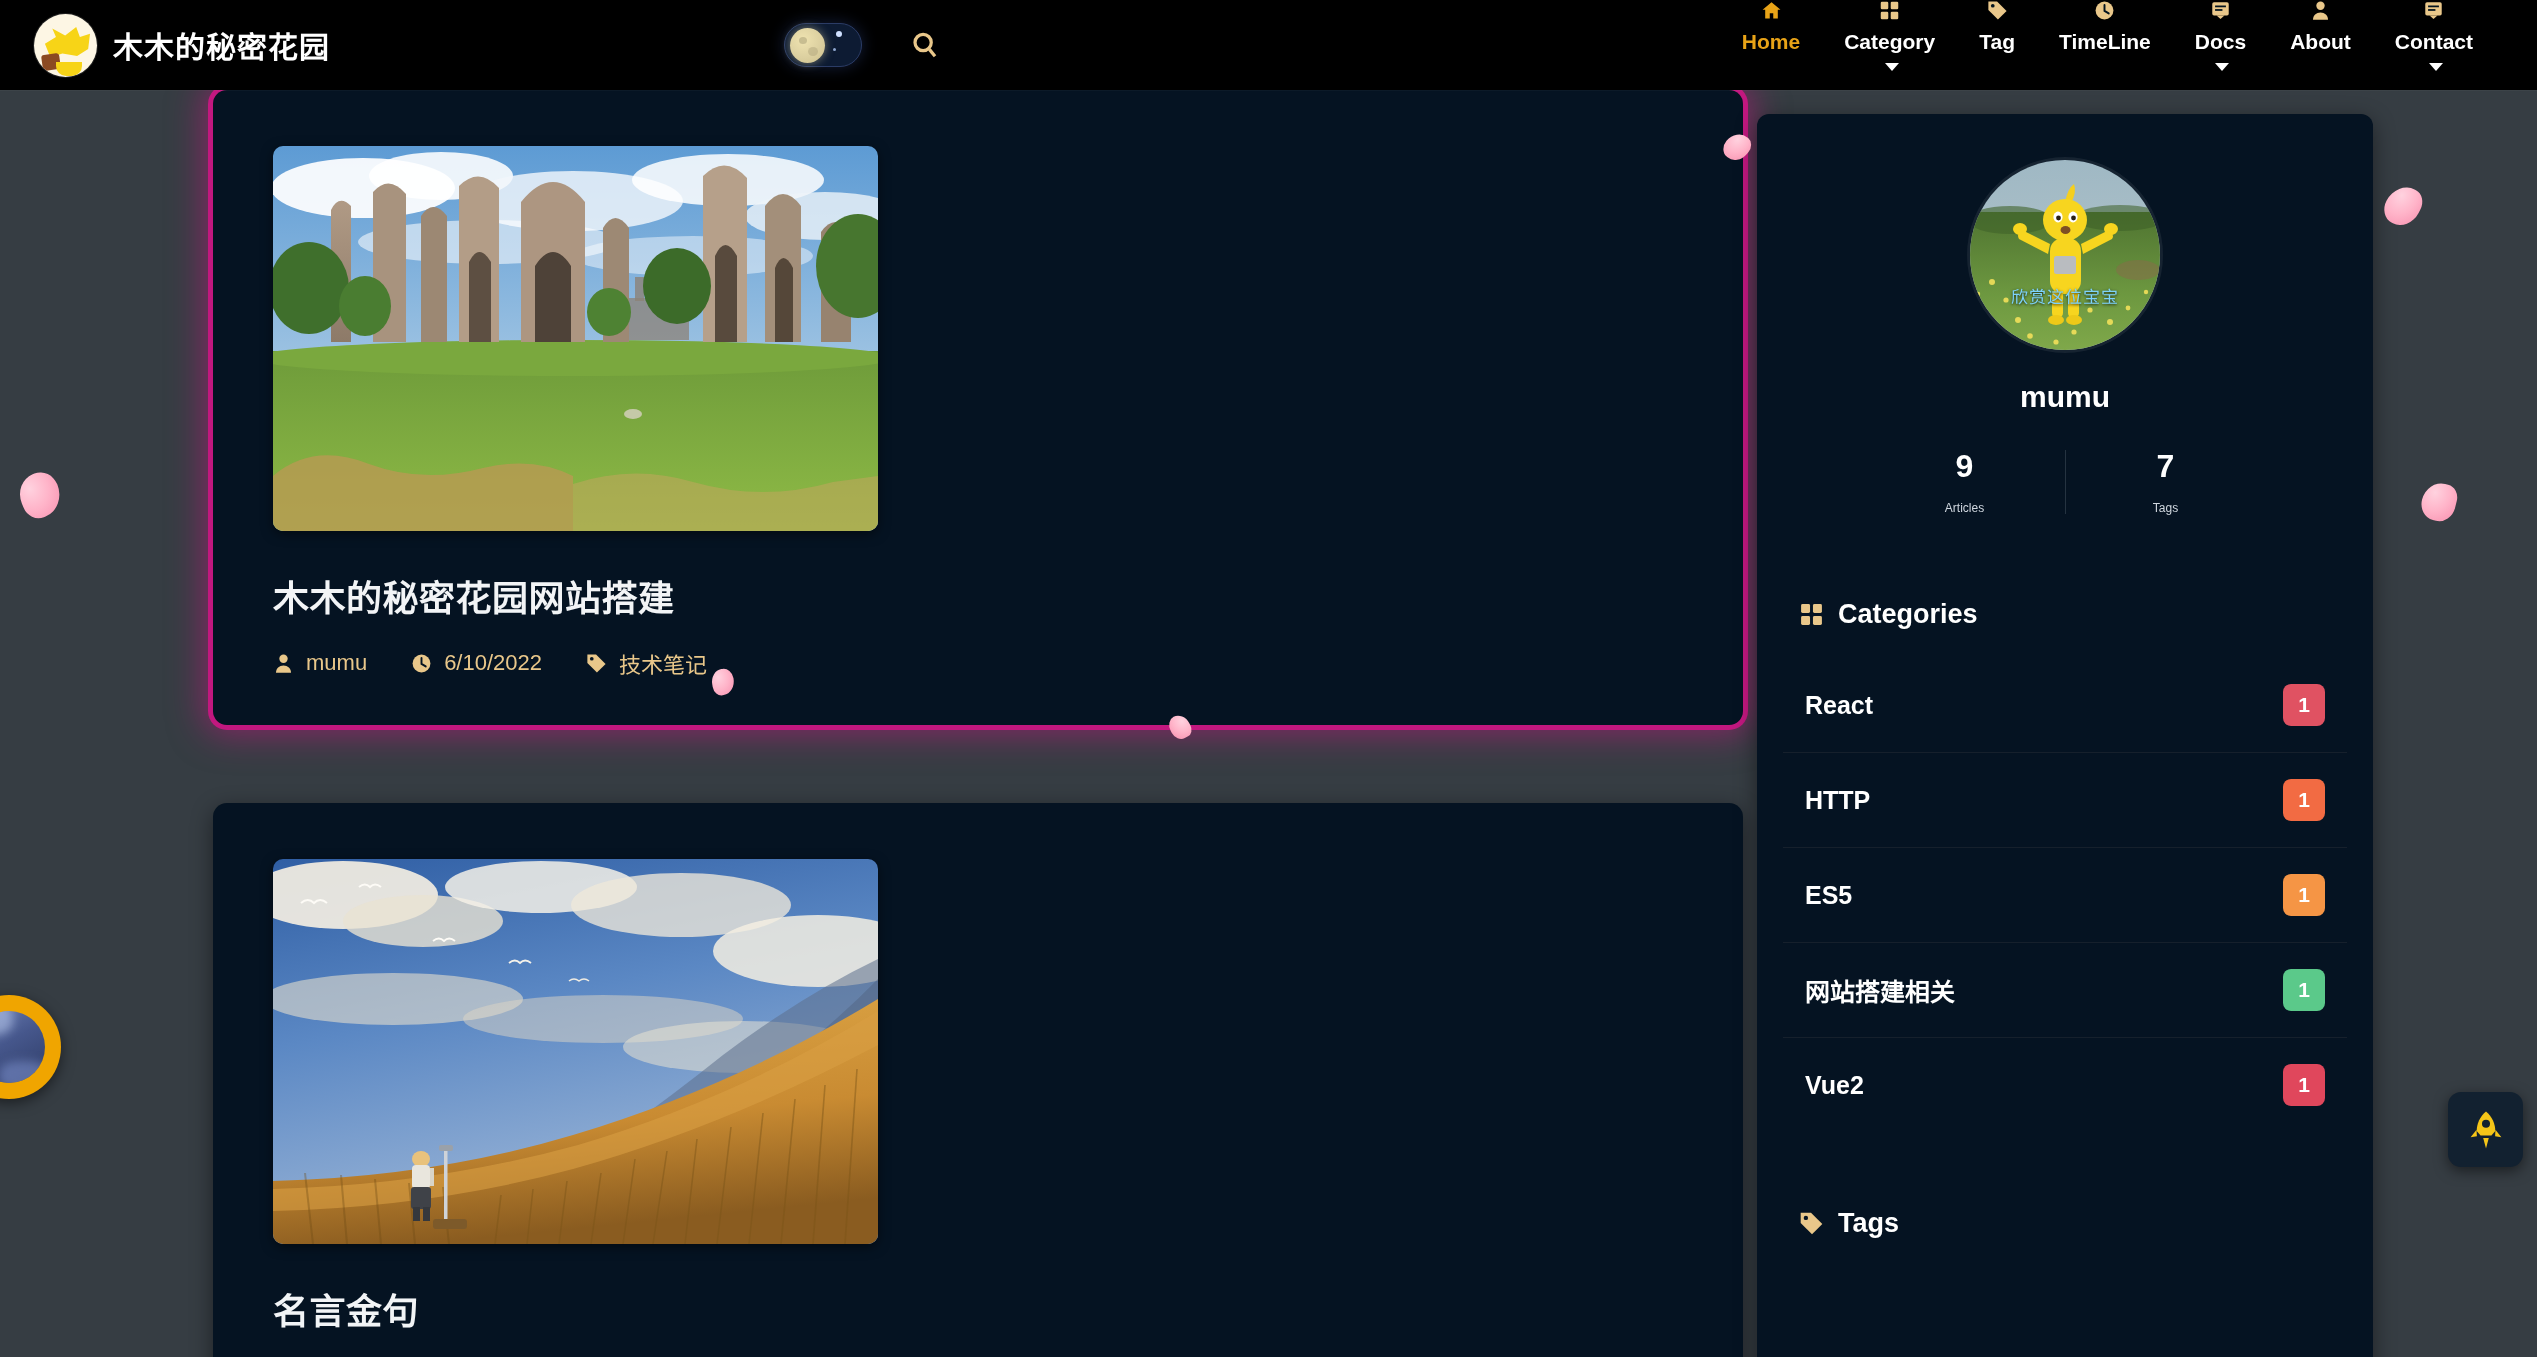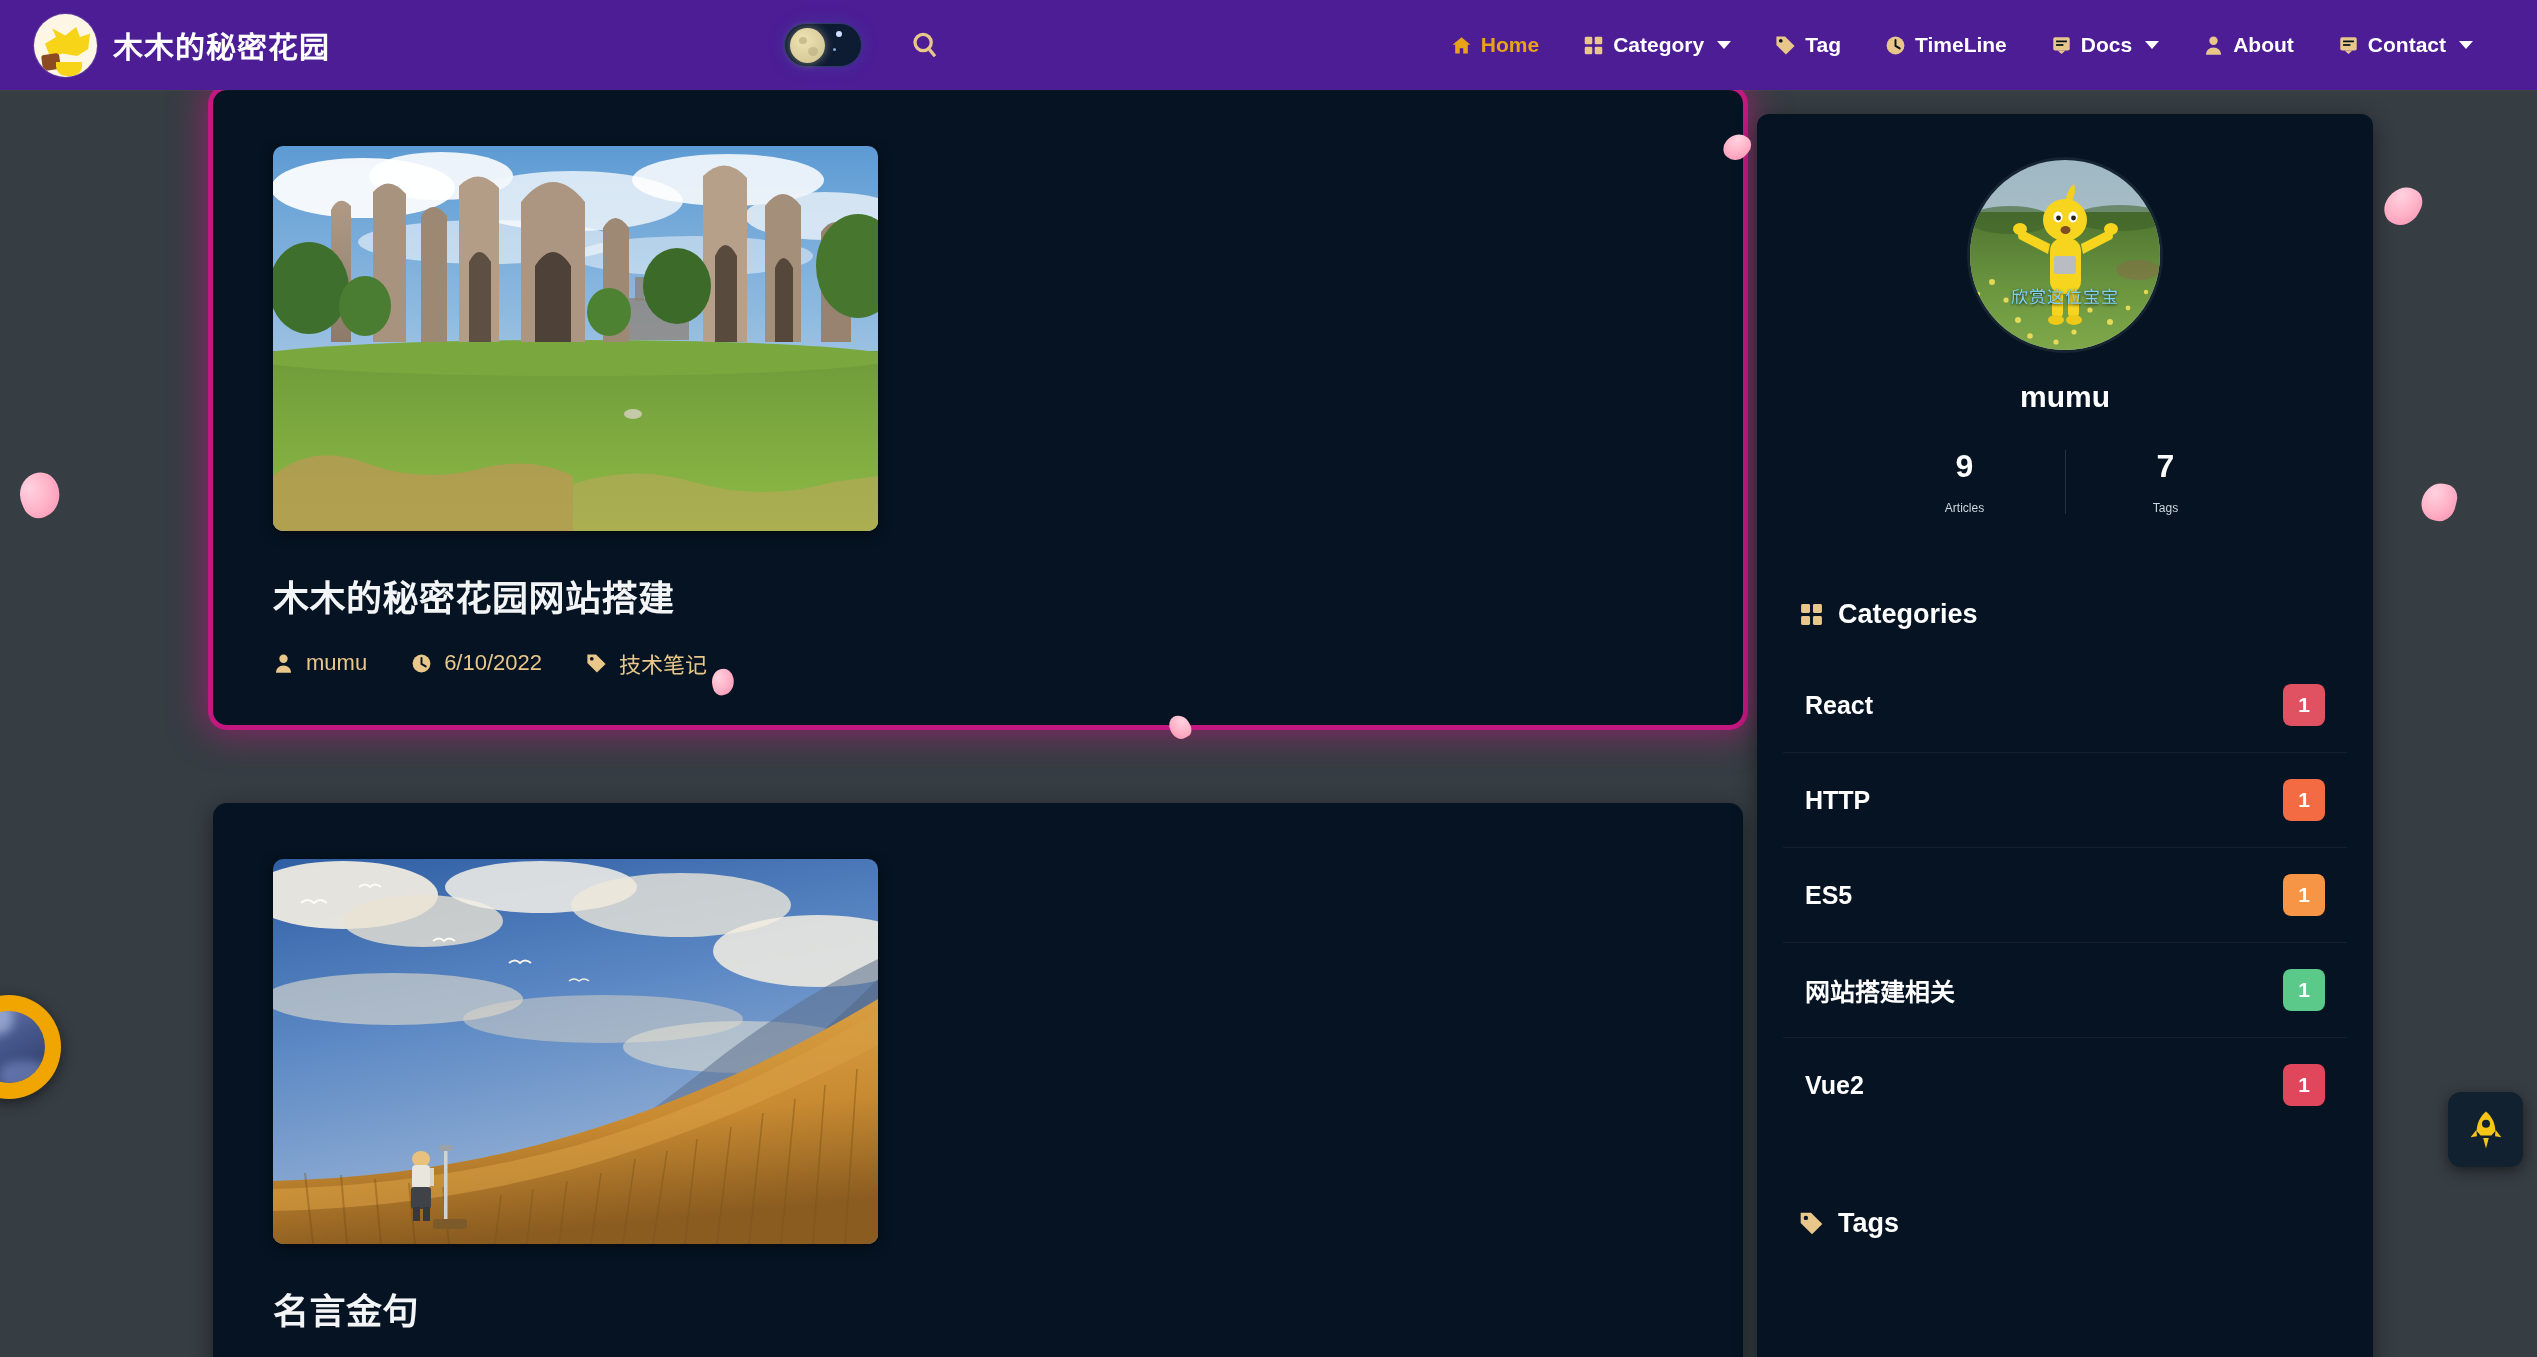--- a/index.html
+++ b/index.html
@@ -8,21 +8,21 @@
   body {
     background:#363d43;
     font-family:"Liberation Sans","DejaVu Sans",sans-serif;
     color:#e8eaed;
     position:relative;
   }
 
   
   .header{
     position:absolute; top:0; left:0; width:2537px; height:90px;
-    background:#4c1d95;
+    background:#000000;
     display:flex; align-items:center;
     z-index:60;
     box-shadow:0 1px 0 rgba(255,255,255,.03);
   }
   .brand{ display:flex; align-items:center; gap:16px; margin-left:34px; }
   .logo{
     width:63px; height:63px; border-radius:50%;
     background:#fdf6e4; position:relative; overflow:hidden; flex:none;
     box-shadow:0 0 0 1px rgba(255,255,255,.12);
   }
@@ -85,20 +85,21 @@
 
   .nav{
     position:absolute; right:42px; top:0; height:90px;
     display:flex; align-items:center; gap:0;
   }
   .nav-item{
     display:flex; align-items:center; gap:9px;
     padding:0 22px; height:90px; cursor:pointer;
     font-size:21px; font-weight:700; color:#ffffff;
     white-space:nowrap;
+    flex-direction:column;
   }
   .nav-item.active{ color:#e8a317; }
   .nav-item .ico{ display:flex; align-items:center; }
   .caret{
     width:0; height:0; margin-left:4px;
     border-left:7px solid transparent; border-right:7px solid transparent;
     border-top:8px solid #ffffff;
   }
 
   

